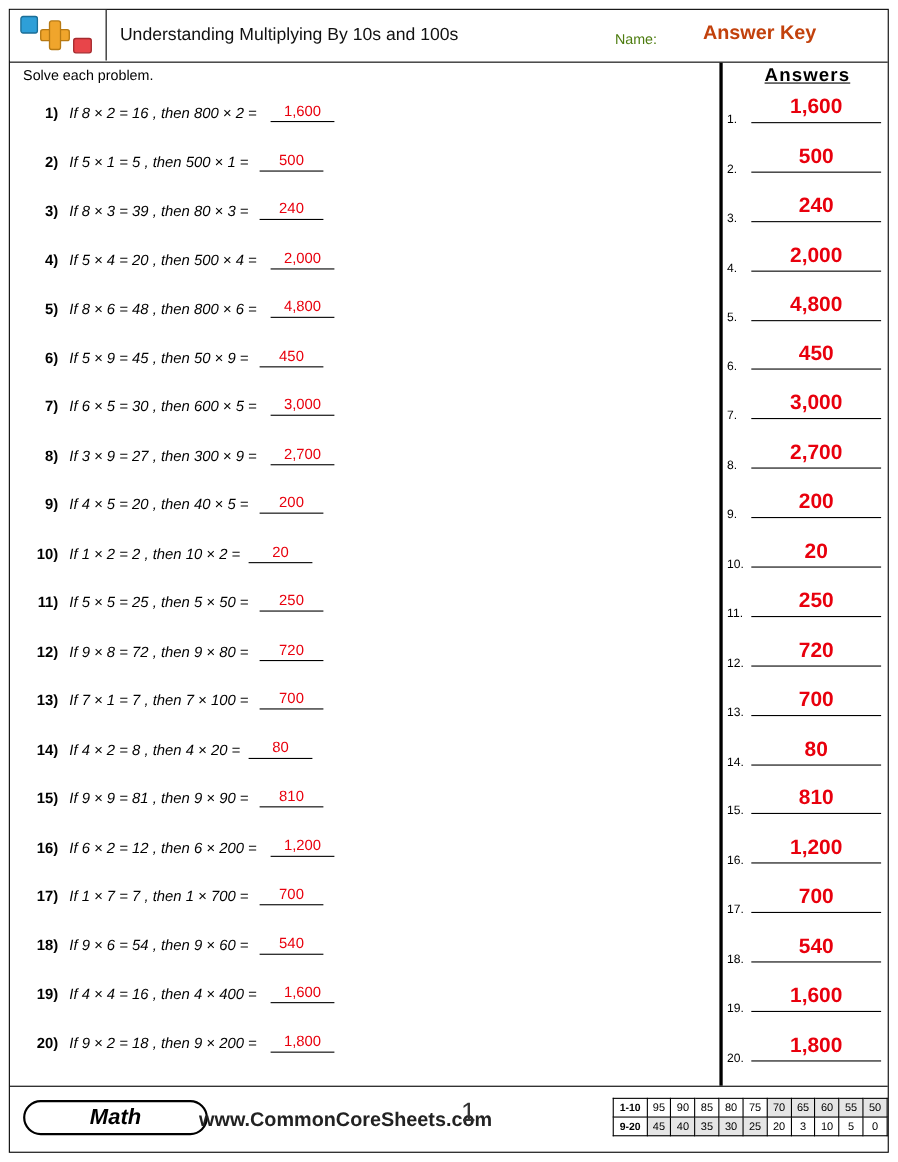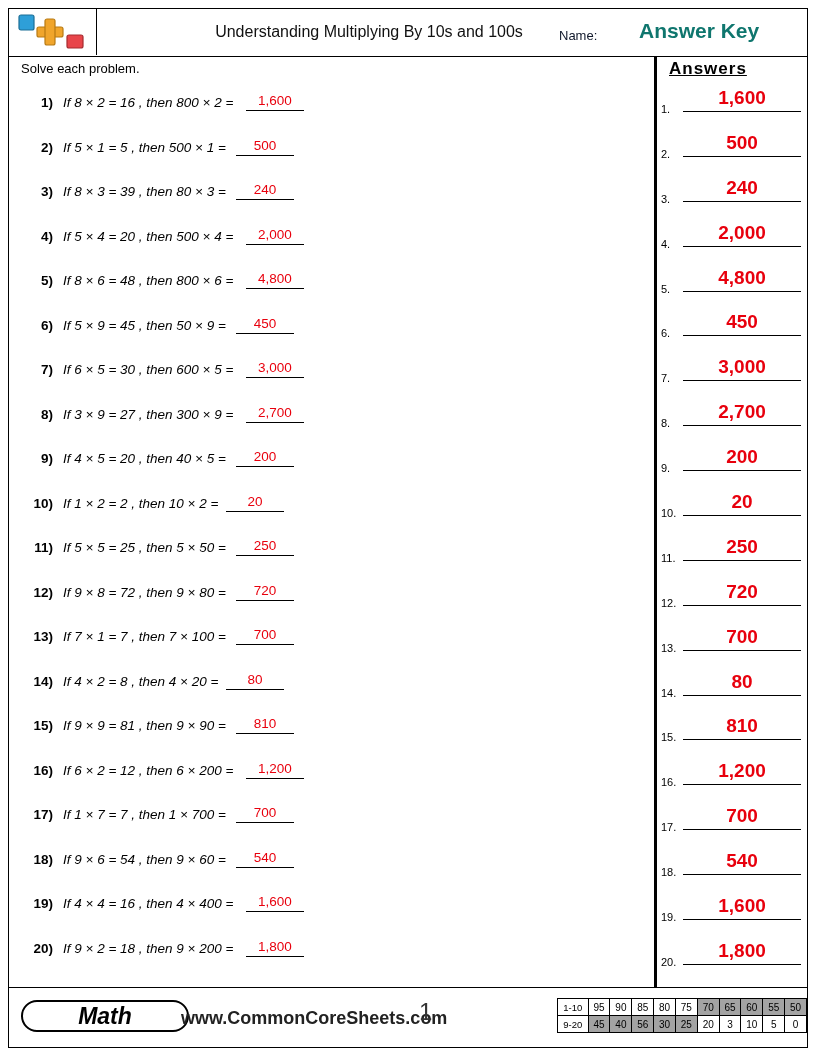--- a/index.html
+++ b/index.html
@@ -45,38 +45,37 @@
     border-right: 1px solid #000;
     box-sizing: border-box;
   }
   .logo-svg { position:absolute; left: 8px; top: 4px; }
 
   .worksheet-title {
     position: absolute;
     left: 100px;
     top: 14px;
     width: 520px;
-    text-align: center;
     font-size: 16px;
     color: #111;
   }
   .name-label {
     position: absolute;
     left: 550px;
     top: 19px;
     font-size: 13px;
-    color: #0f172a;
+    color: #4d7c0f;
   }
   .answer-key {
     position: absolute;
     left: 630px;
     top: 10px;
-    font-size: 21px;
-    font-weight: bold;
-    color: #0f766e;
+    font-size: 18px;
+    font-weight: bold;
+    color: #c2410c;
   }
 
   
   .solve-label {
     position: absolute;
     left: 12px;
     top: 52px;
     font-size: 13px;
     font-weight: normal;
   }
@@ -88,20 +87,21 @@
     width: 3px;
     height: 930px;
     background: #000;
   }
 
   .answers-head {
     position: absolute;
     left: 660px;
     top: 50px;
     width: 130px;
+    text-align: center;
     font-size: 17px;
     font-weight: bold;
     text-decoration: underline;
     letter-spacing: 1px;
   }
 
   
   .problems {
     position: absolute;
     left: 12px;
@@ -184,21 +184,21 @@
     position: absolute;
     left: 12px;
     top: 12px;
     width: 168px;
     height: 32px;
     border: 2px solid #000;
     border-radius: 16px;
     box-sizing: border-box;
     text-align: center;
     line-height: 29px;
-    font-size: 23px;
+    font-size: 20px;
     font-weight: bold;
     font-style: italic;
   }
   .site {
     position: absolute;
     left: 172px;
     top: 20px;
     font-size: 18px;
     font-weight: bold;
     color: #222;
@@ -221,26 +221,26 @@
   }
   .score td {
     border: 1px solid #000;
     width: 21px;
     height: 16px;
     text-align: center;
     padding: 0;
   }
   .score td.lbl {
     width: 30px;
-    font-weight: normal;
+    font-weight: bold;
     font-size: 9.5px;
     text-align: center;
   }
   .score td.hl {
-    background: #a3a3a3;
+    background: #e5e5e5;
   }
 </style>
 </head>
 <body>
 
 <div class="page">
 
   <div class="header">
     <div class="logo-box">
       <svg class="logo-svg" width="72" height="40" viewBox="0 0 72 40">
@@ -463,21 +463,21 @@
         <td class="hl">70</td>
         <td class="hl">65</td>
         <td class="hl">60</td>
         <td class="hl">55</td>
         <td class="hl">50</td>
       </tr>
       <tr>
         <td class="lbl">9-20</td>
         <td class="hl">45</td>
         <td class="hl">40</td>
-        <td class="hl">56</td>
+        <td class="hl">35</td>
         <td class="hl">30</td>
         <td class="hl">25</td>
         <td>20</td>
         <td>3</td>
         <td>10</td>
         <td>5</td>
         <td>0</td>
       </tr>
     </tbody>
       </table>

